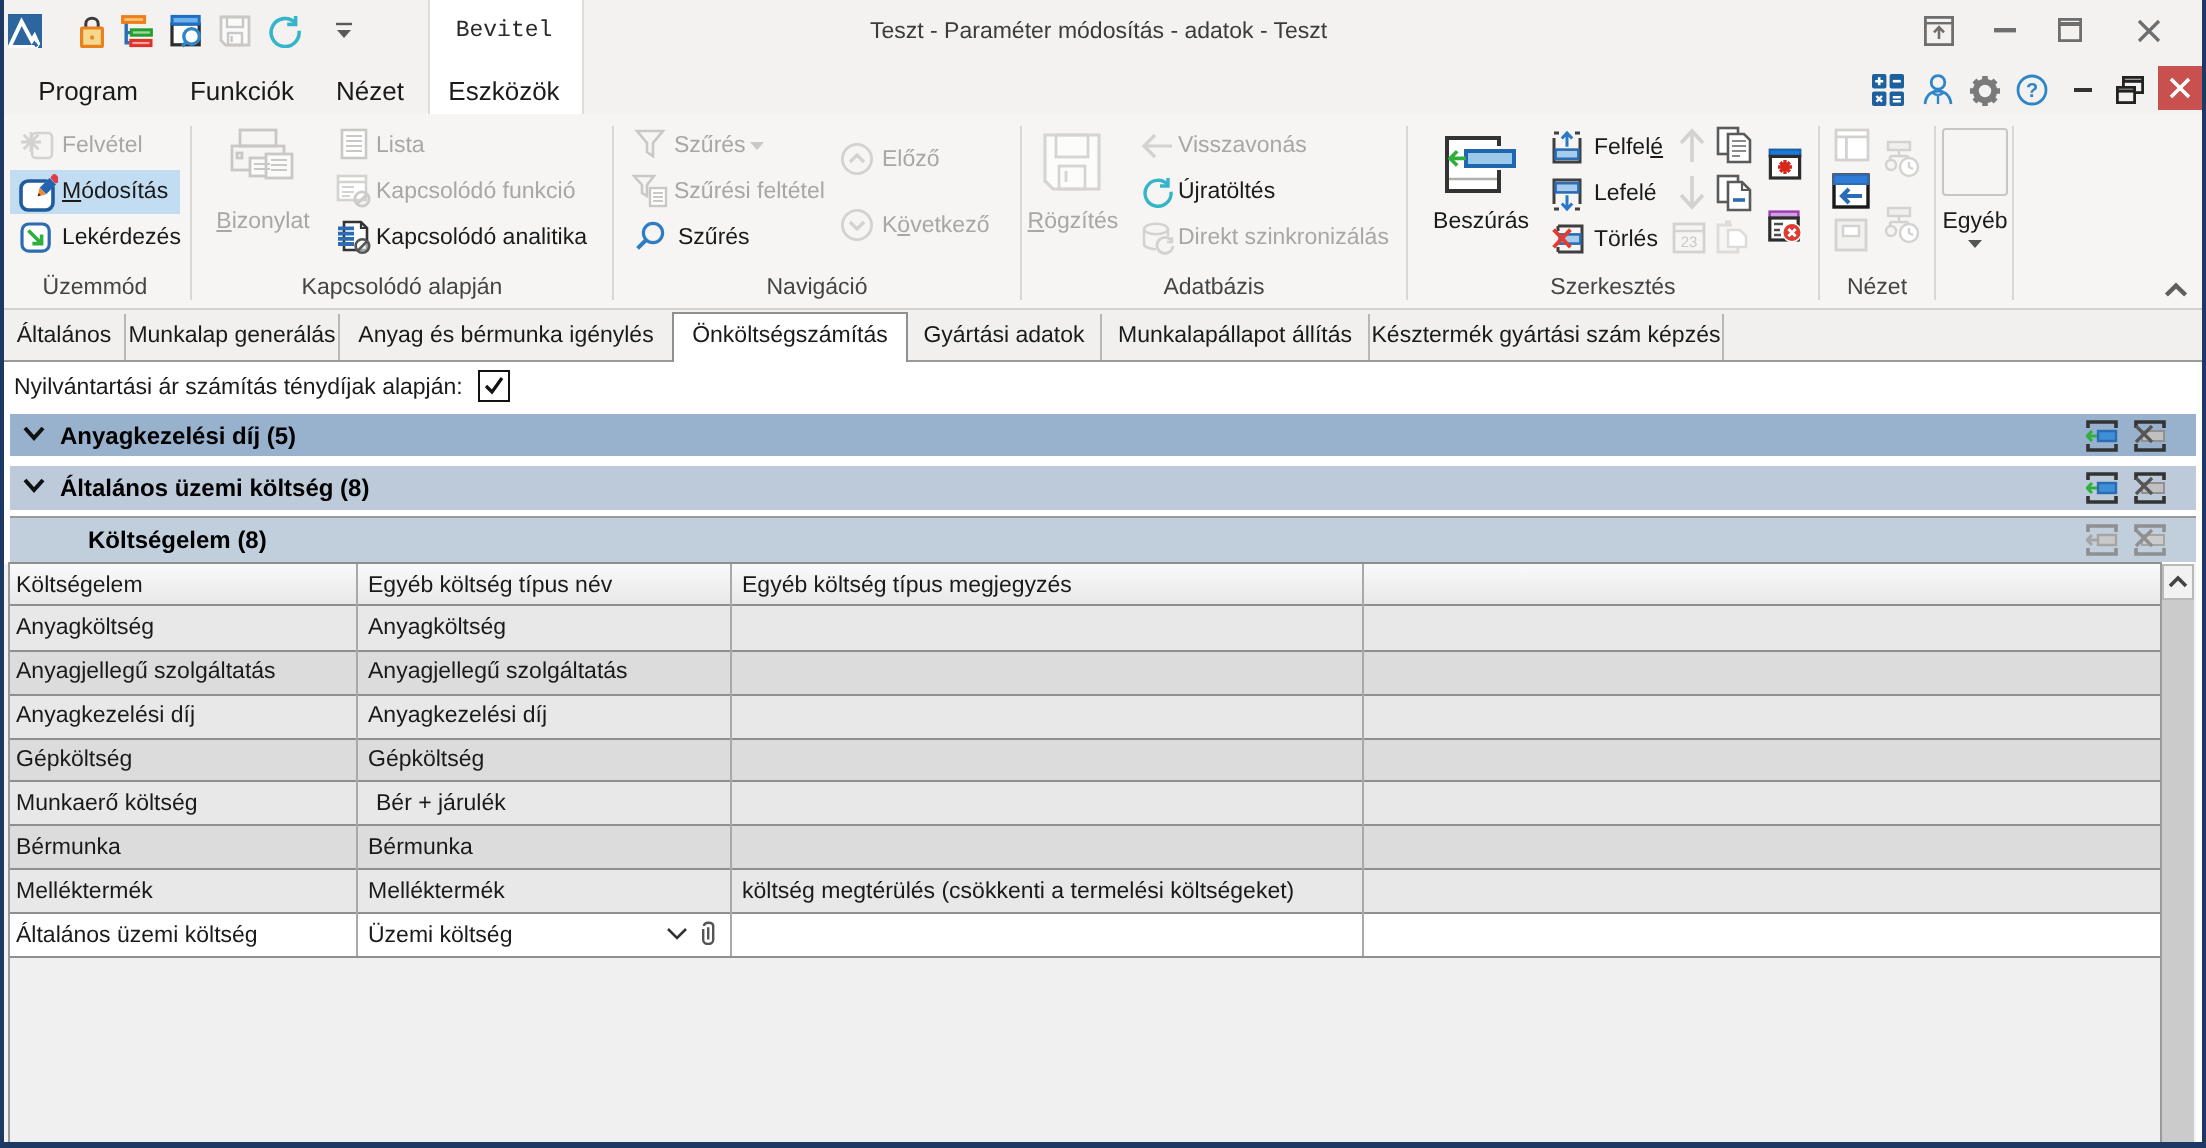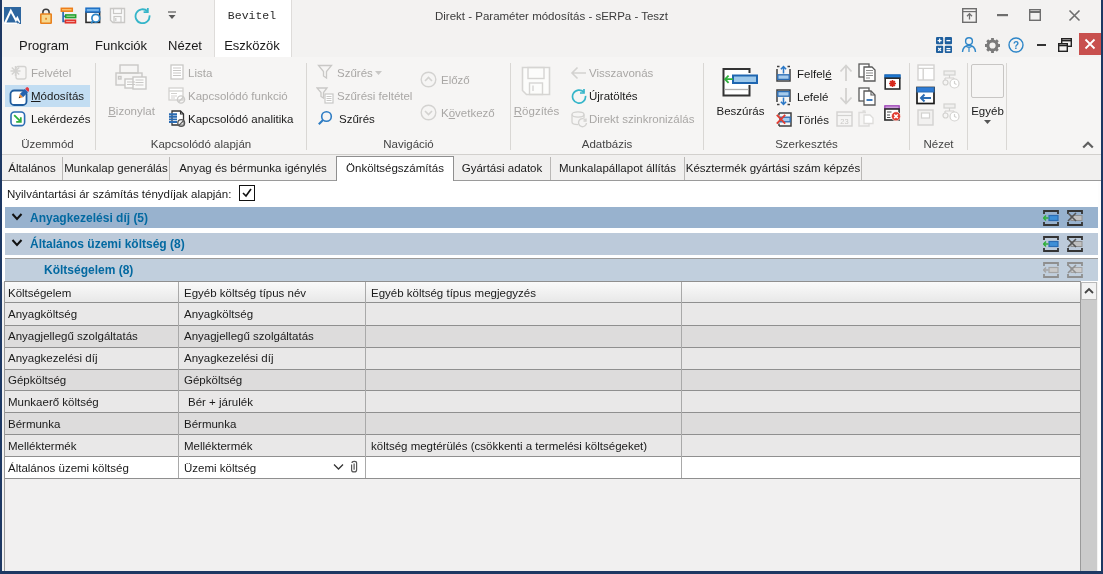--- a/index.html
+++ b/index.html
@@ -8,21 +8,21 @@
        overflow:hidden;}
   .ab{position:absolute;}
   .txt{position:absolute;white-space:nowrap;line-height:14px;}
   .gray{color:#a9a7a5;}
   .glabel{position:absolute;color:#444;white-space:nowrap;}
   .sep{position:absolute;width:1px;background:#d9d7d4;top:63px;height:87px;}
   .tab2{position:absolute;top:157px;height:23px;line-height:23px;text-align:center;
         background:#f1f0ef;border-right:1px solid #b9b7b5;color:#1a1a1a;white-space:nowrap;overflow:visible;}
   .cellv{position:absolute;width:1px;background:#a9a9a9;}
   .rowh{position:absolute;height:1px;background:#8f8f8f;left:5px;width:1075px;}
-  .bandtxt{position:absolute;font-weight:bold;font-size:12px;color:#0369a1;}
+  .bandtxt{position:absolute;font-weight:bold;font-size:12px;color:#000000;}
   u{text-decoration:underline;}
 </style>
 </head>
 <body>
 <div id="win">
 
   <div class="ab" style="left:0;top:0;width:2px;height:574px;background:#1d3863;"></div>
   <div class="ab" style="left:1101px;top:0;width:2px;height:574px;background:#1d3863;"></div>
   <div class="ab" style="left:0;top:571px;width:1103px;height:3px;background:#1d3863;"></div>
 
@@ -63,21 +63,21 @@
     <path d="M13.6 4.4 A7 7 0 1 0 15.5 8.4" stroke="#35b5c9" stroke-width="1.8" fill="none"></path>
     <path d="M13.8 1 L13.8 5.2 L9.6 5.2" stroke="#35b5c9" stroke-width="1.8" fill="none"></path>
   </svg>
 
   <svg class="ab" style="left:167px;top:11px;" width="10" height="9" viewBox="0 0 10 9">
     <path d="M1 1 L9 1" stroke="#5a5a5a" stroke-width="1.2"></path>
     <path d="M1.5 4 L5 8 L8.5 4 Z" fill="#5a5a5a"></path>
   </svg>
   <div class="ab" style="left:214px;top:0;width:76px;height:57px;background:#fff;border-left:1px solid #dedcda;border-right:1px solid #dedcda;"></div>
   <div class="txt" style="left:214px;top:9px;width:76px;text-align:center;color:#2a2a2a;font-family:Liberation Mono, monospace;">Bevitel</div>
-  <div class="txt" style="left:435px;top:9px;color:#3c3c3c;">Direkt - Paraméter módosítás - sERPa - Teszt</div>
+  <div class="txt" style="left:435px;top:9px;color:#3c3c3c;">Teszt - Paraméter módosítás - adatok - Teszt</div>
 
   <svg class="ab" style="left:962px;top:8px;" width="15" height="15" viewBox="0 0 15 15">
     <rect x="0.7" y="0.7" width="13.6" height="13.6" fill="none" stroke="#6e6e6e" stroke-width="1.4"></rect>
     <path d="M0.7 3.6 L14.3 3.6" stroke="#6e6e6e" stroke-width="1.2"></path>
     <path d="M7.5 11.5 L7.5 6 M5 8.2 L7.5 5.6 L10 8.2" stroke="#6e6e6e" stroke-width="1.3" fill="none"></path>
   </svg>
   <svg class="ab" style="left:997px;top:14px;" width="11" height="3" viewBox="0 0 11 3">
       <rect width="11" height="2.2" fill="#6e6e6e"></rect>
     </svg>
   <svg class="ab" style="left:1029px;top:9px;" width="12" height="12" viewBox="0 0 12 12">

